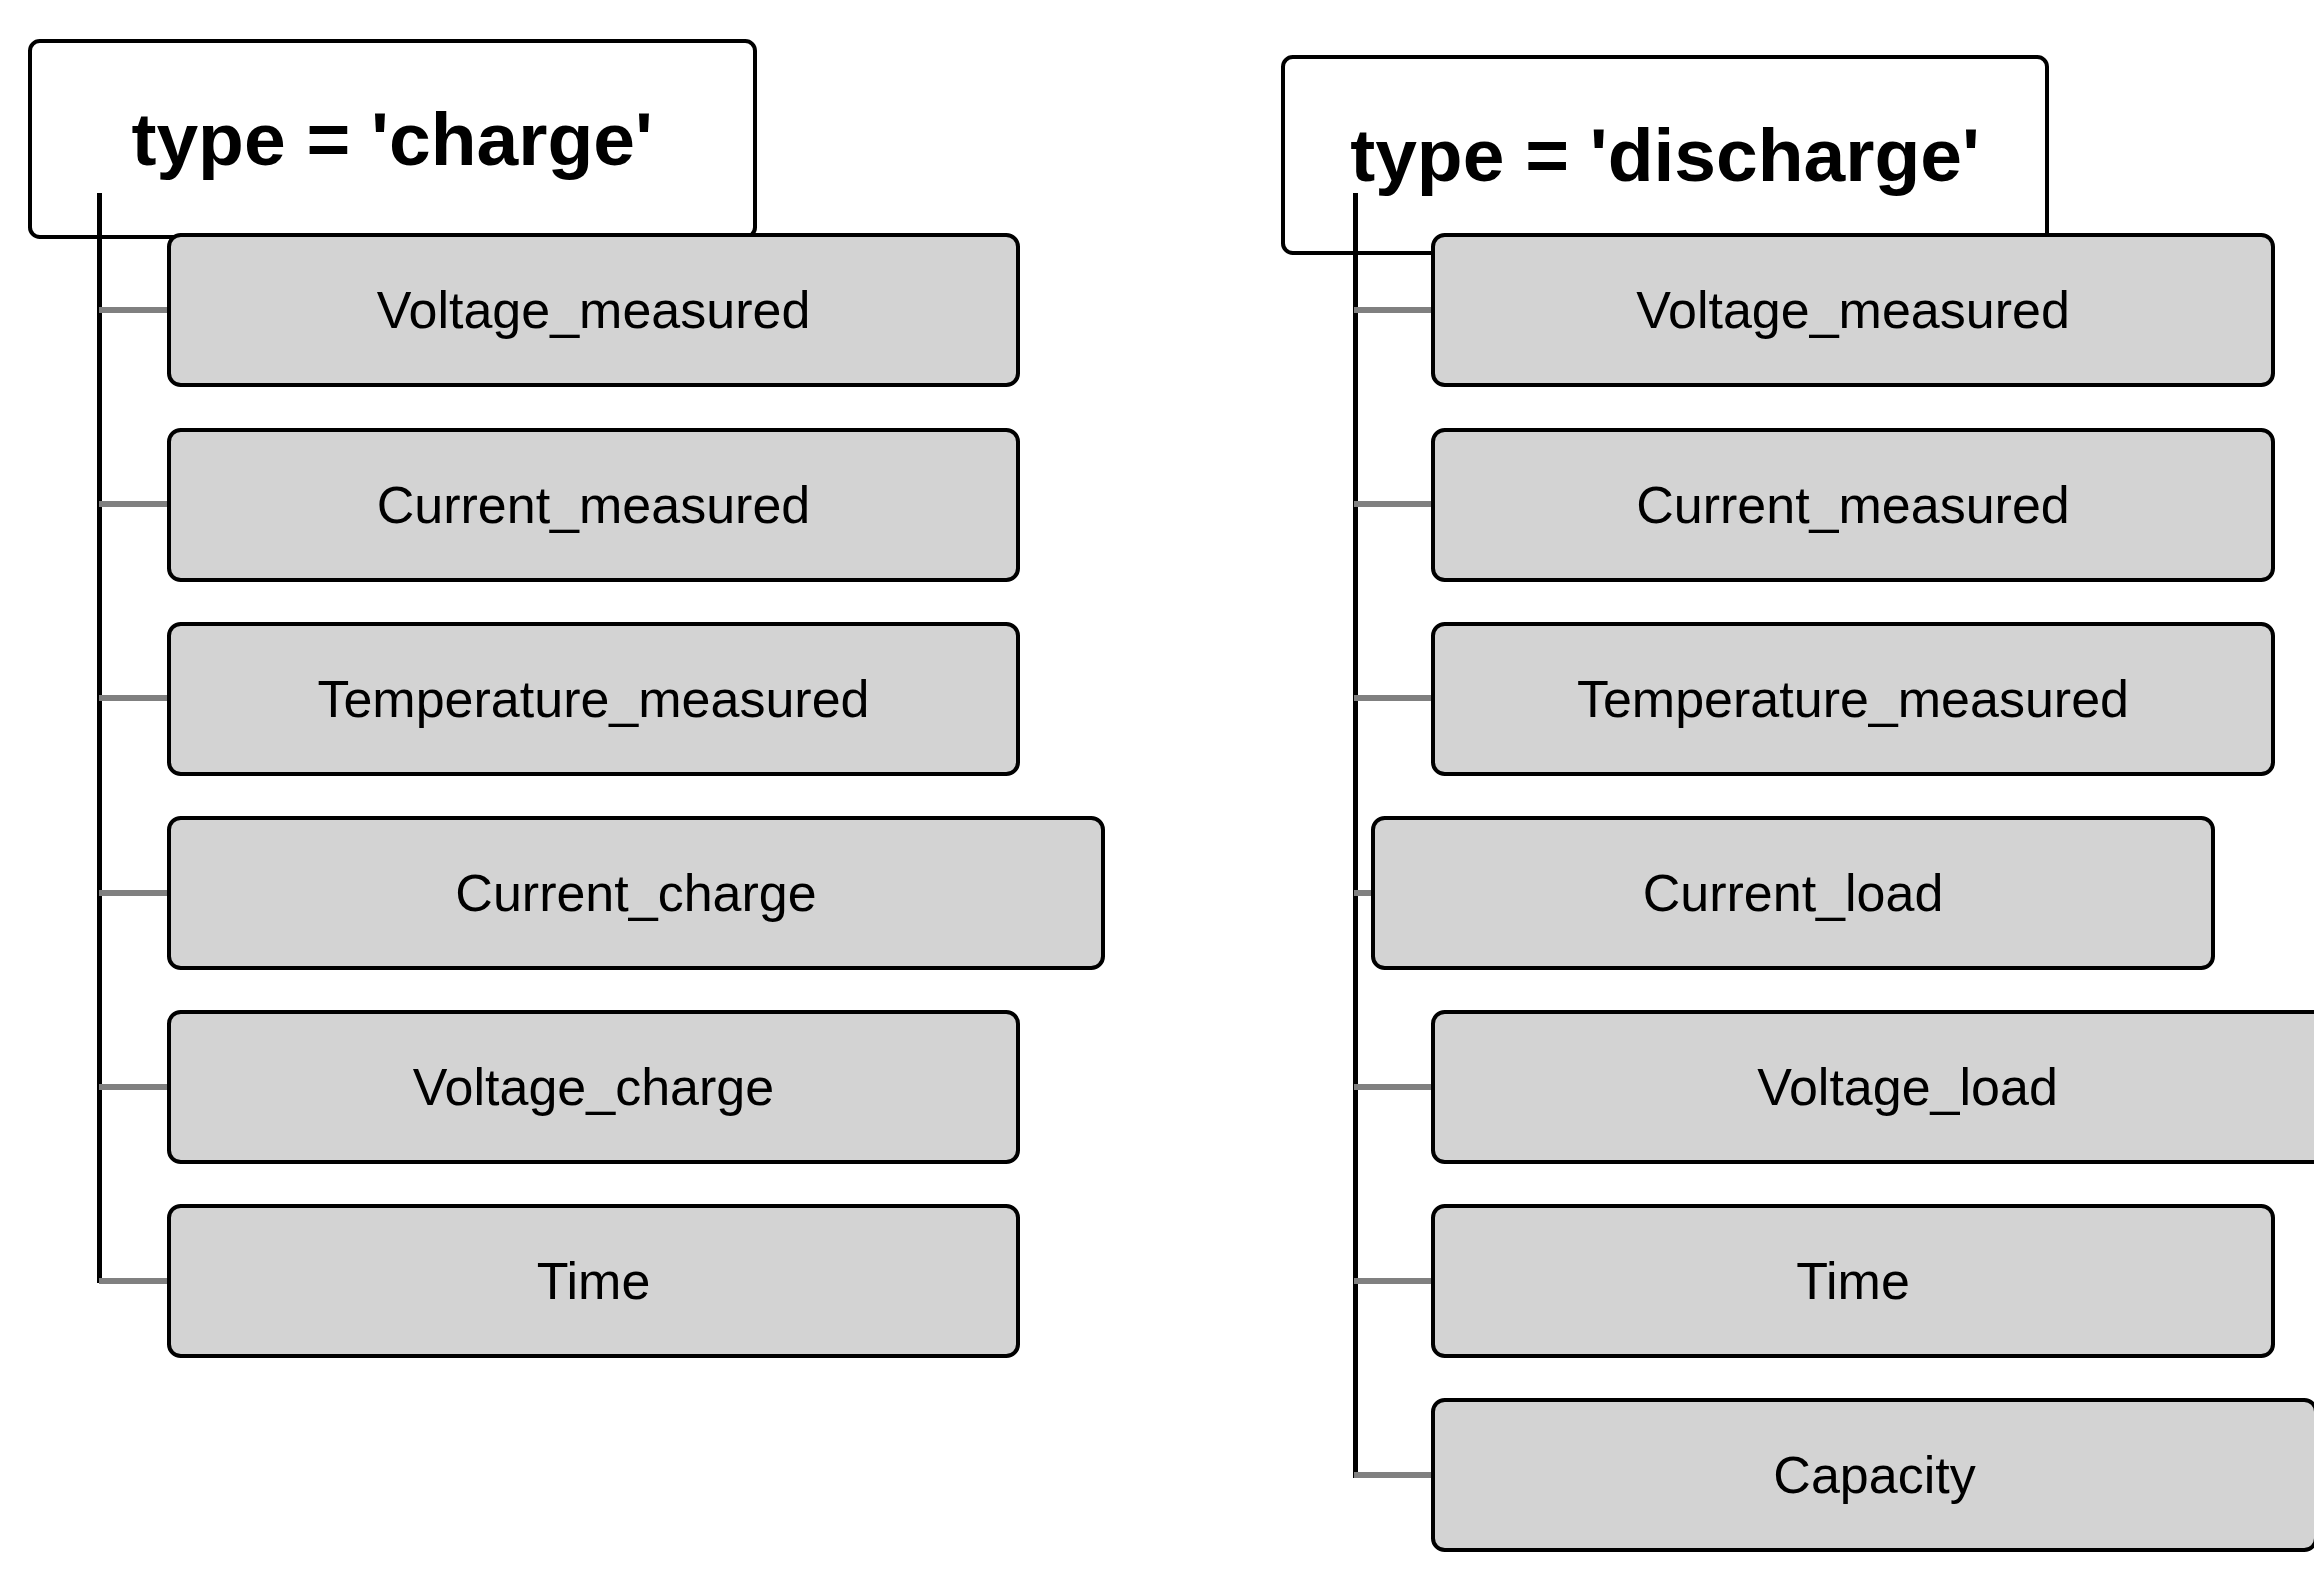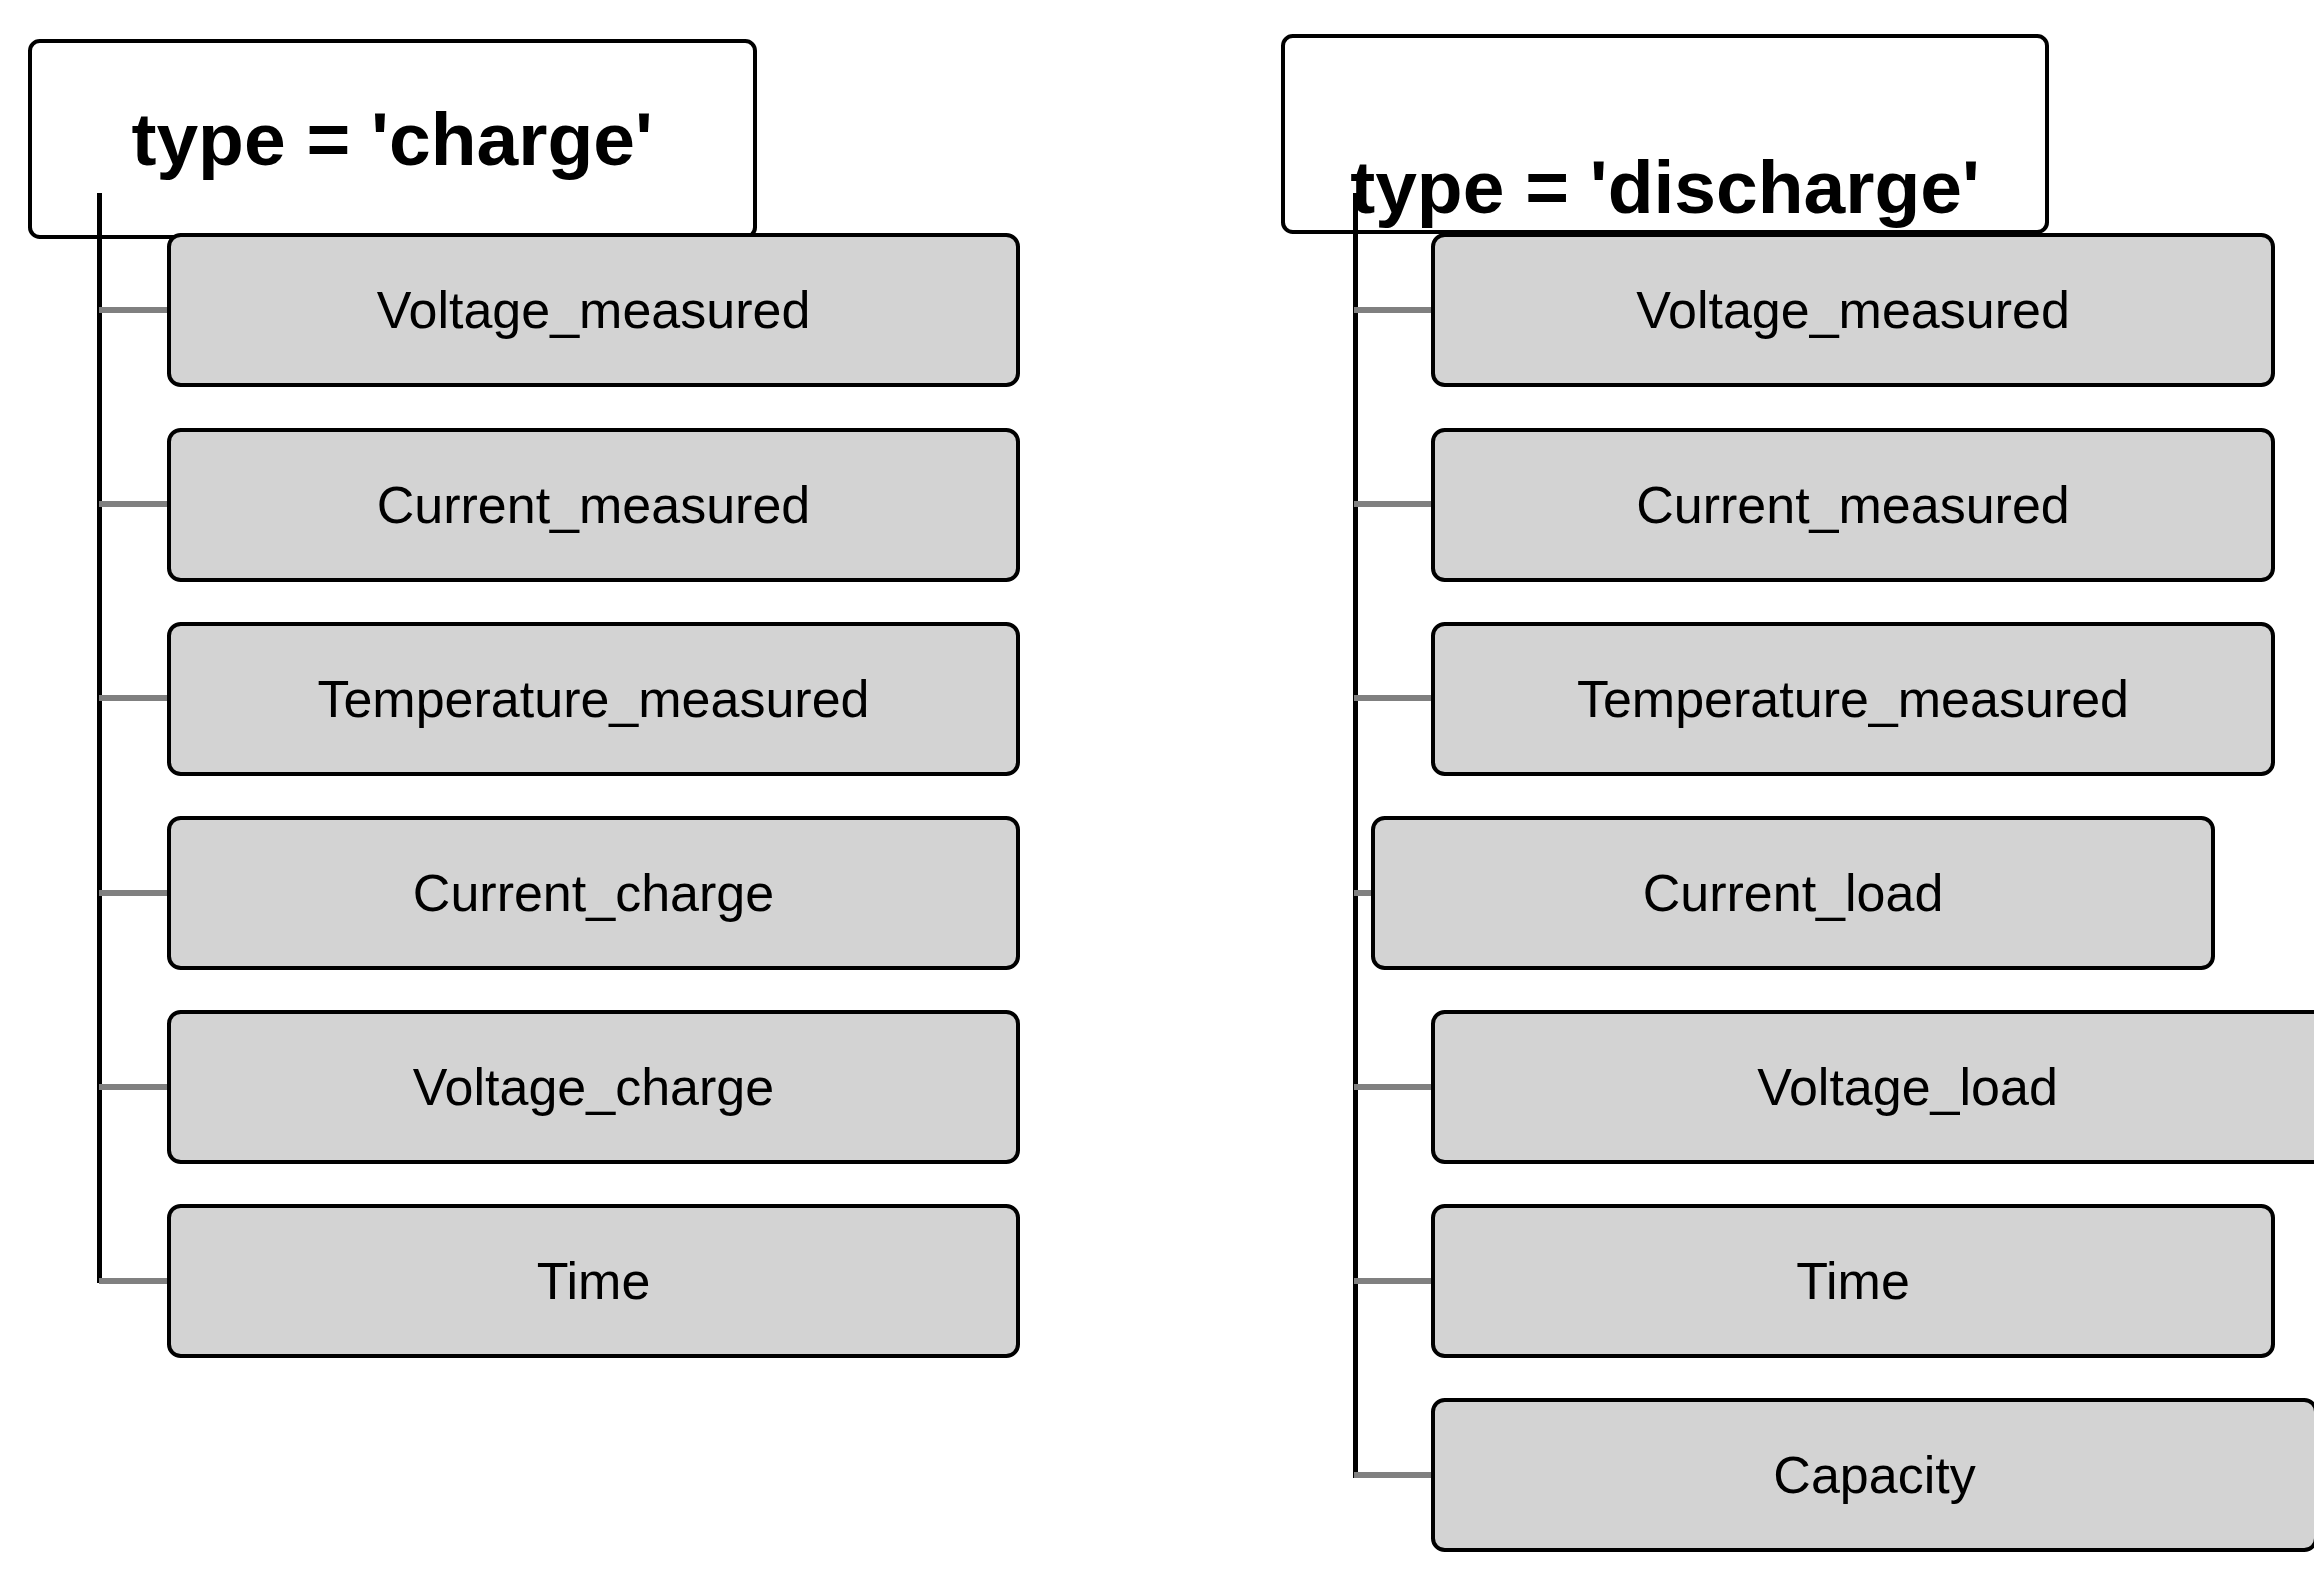--- a/index.html
+++ b/index.html
@@ -64,33 +64,33 @@
 
     <div class="node" style="left:167px;top:233px;width:853px;">
       <span>Voltage_measured</span>
     </div>
     <div class="node" style="left:167px;top:428px;width:853px;">
       <span>Current_measured</span>
     </div>
     <div class="node" style="left:167px;top:622px;width:853px;">
       <span>Temperature_measured</span>
     </div>
-    <div class="node" style="left:167px;top:816px;width:853px;text-align:right;">
+    <div class="node" style="left:167px;top:816px;width:938px;text-align:right;">
       <span>Current_charge</span>
     </div>
     <div class="node" style="left:167px;top:1010px;width:853px;">
       <span>Voltage_charge</span>
     </div>
     <div class="node" style="left:167px;top:1204px;width:853px;">
       <span>Time</span>
     </div>
   </div>
 
   <div>
-    <div class="node root-node" style="left:1281px;top:34px;width:768px;align-items:flex-end;">
+    <div class="node root-node" style="left:1281px;top:55px;width:768px;">
       <span>type = 'discharge'</span>
     </div>
 
     <div class="trunk" style="left:1353px;top:193px;height:1285px;"></div>
 
     <div class="stub" style="left:1354px;top:307px;width:77px;"></div>
     <div class="stub" style="left:1354px;top:501px;width:77px;"></div>
     <div class="stub" style="left:1354px;top:695px;width:77px;"></div>
     <div class="stub" style="left:1354px;top:890px;width:77px;"></div>
     <div class="stub" style="left:1354px;top:1084px;width:77px;"></div>

